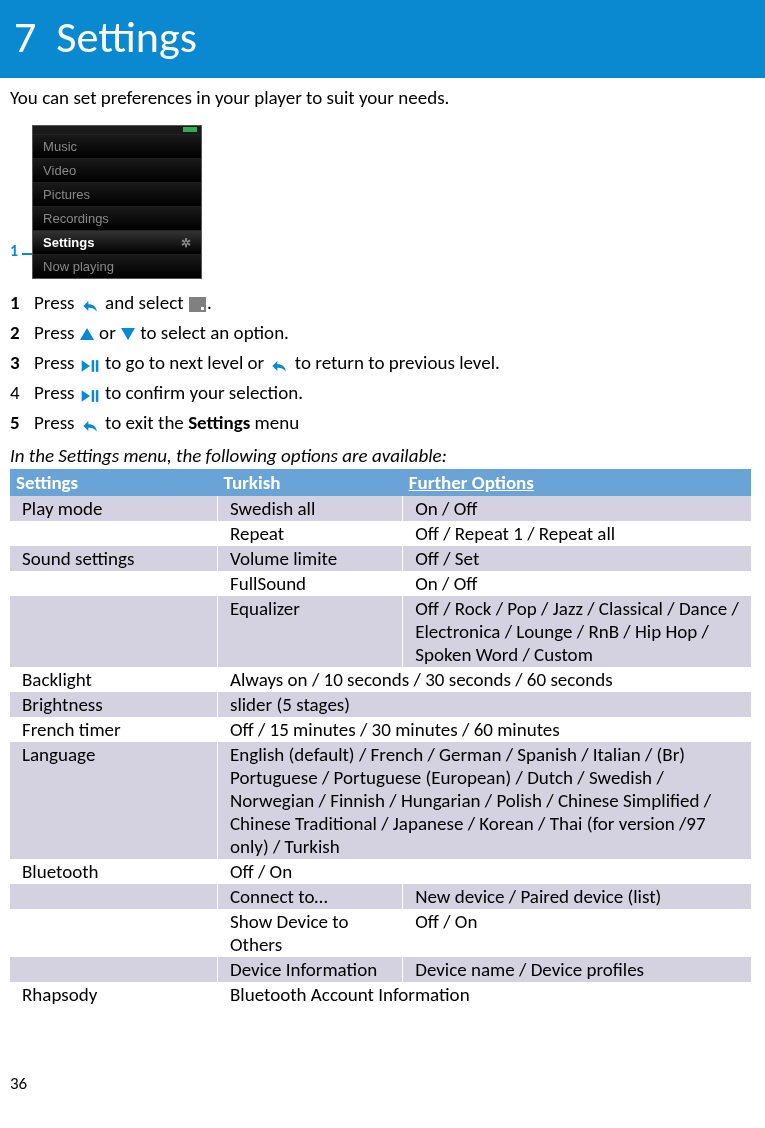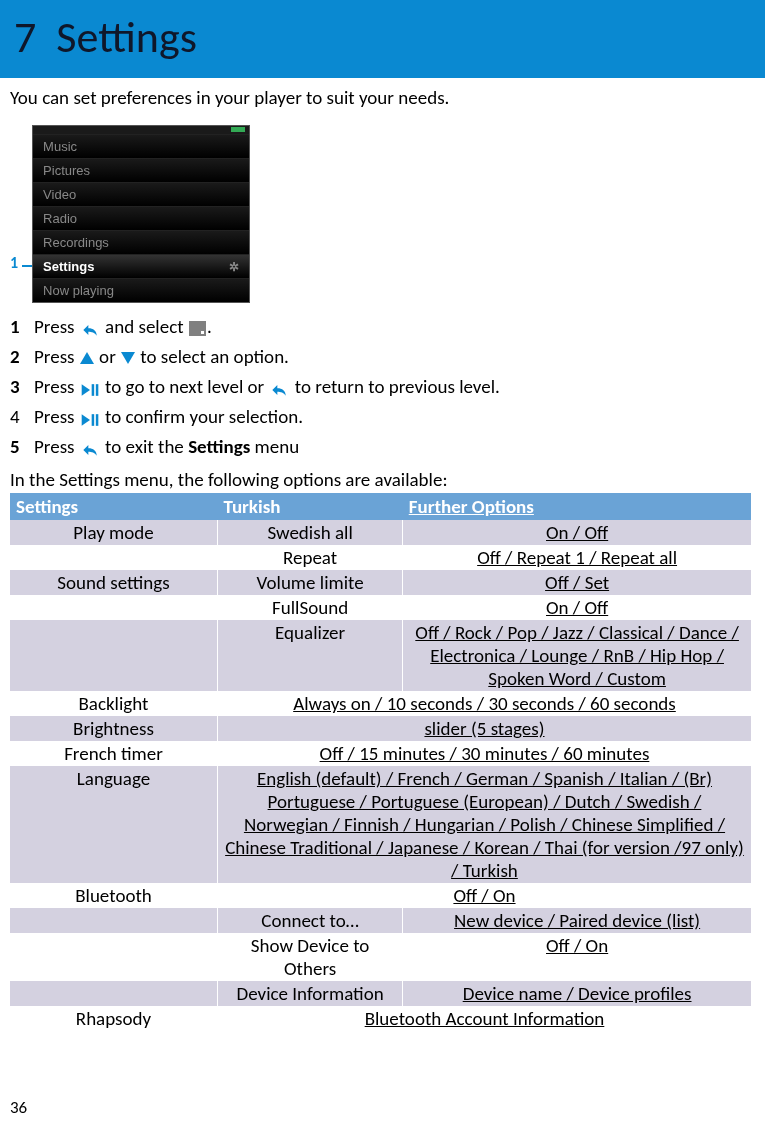--- a/index.html
+++ b/index.html
@@ -6,39 +6,39 @@
   body {
     margin: 0;
     font-family: "Gill Sans", "Gill Sans MT", Calibri, sans-serif;
     font-size: 19px;
     color: #000;
     width: 765px;
     background: #fff;
   }
   .banner {
     background: #0a89d1;
-    color: #0f172a;
+    color: #ffffff;
     font-size: 44px;
     padding: 10px 14px 14px 14px;
     font-weight: 400;
   }
   .banner .chapnum { margin-right: 20px; }
   .content { padding: 4px 14px 6px 10px; }
   .intro { margin: 4px 0 16px 0; }
 
   .device-wrap { display: flex; align-items: center; margin: 6px 0 12px 0; }
   .callout-1 {
     color: #0a89d1; font-weight: bold; font-size: 16px;
     margin-right: 4px; margin-top: 96px;
   }
   .callout-line {
     width: 10px; height: 2px; background: #0a89d1; margin-top: 104px;
   }
   .device {
-    width: 218px; background: #000; border: 1px solid #555;
+    width: 170px; background: #000; border: 1px solid #555;
   }
   .device-status {
     height: 8px; background: #1a1a1a; position: relative;
   }
   .device-status .battery {
     position: absolute; right: 4px; top: 1px;
     width: 14px; height: 5px; background: #3a5;
   }
   .menu-item {
     color: #888; font-size: 13px; padding: 4px 10px;
@@ -75,29 +75,29 @@
   .grey-box {
     display:inline-block; width:17px; height:15px; background:#808080;
     vertical-align: middle; margin: 0 1px;
   }
   .grey-box.with-dot { position: relative; }
   .grey-box.with-dot::after {
     content: ""; position: absolute; right:2px; bottom:2px;
     width:3px; height:3px; background:#fff;
   }
 
-  p.table-intro { margin: 10px 0 2px 0; }
+  p.table-intro { margin: 10px 0 2px 0; font-style: italic; }
 
   table.opts { border-collapse: collapse; width: 100%; font-size: 19px; }
   table.opts th {
     background: #6aa3d6; color: #fff; text-align: left;
     padding: 2px 6px; font-weight: bold;
   }
-  table.opts td { padding: 1px 6px; vertical-align: top; border-right: 1px solid #fff; text-align: center;}
-  table.opts td:last-child { border-right: none; text-decoration: underline; }
+  table.opts td { padding: 1px 12px; vertical-align: top; border-right: 1px solid #fff;}
+  table.opts td:last-child { border-right: none; }
   .row-a { background: #d4d1e0; }
   .row-b { background: #fff; }
   .col1 { width: 28%; }
   .col2 { width: 25%; }
   .col3 { width: 47%; text-decoration: underline; }
 
   .pagenum { margin: 60px 0 14px 10px; font-size: 17px; }
 </style>
 </head>
 <body>
@@ -111,23 +111,22 @@
 
   <div class="device-wrap">
     <span class="callout-1">1</span>
     <span class="callout-line"></span>
     <div class="device">
       <div class="device-status">
         <span class="battery"></span>
       </div>
       <div id="device-menu-list">
           <div class="menu-item">Music</div>
+          <div class="menu-item">Video</div>
           <div class="menu-item">Pictures</div>
-          <div class="menu-item">Video</div>
-          <div class="menu-item">Radio</div>
           <div class="menu-item">Recordings</div>
           <div class="menu-item highlight">Settings<span class="gear-icon">✲</span></div>
           <div class="menu-item">Now playing</div>
         </div>
     </div>
   </div>
 
   <ol class="steps" id="steps-list">
       <li>
         <span class="num">1</span>

